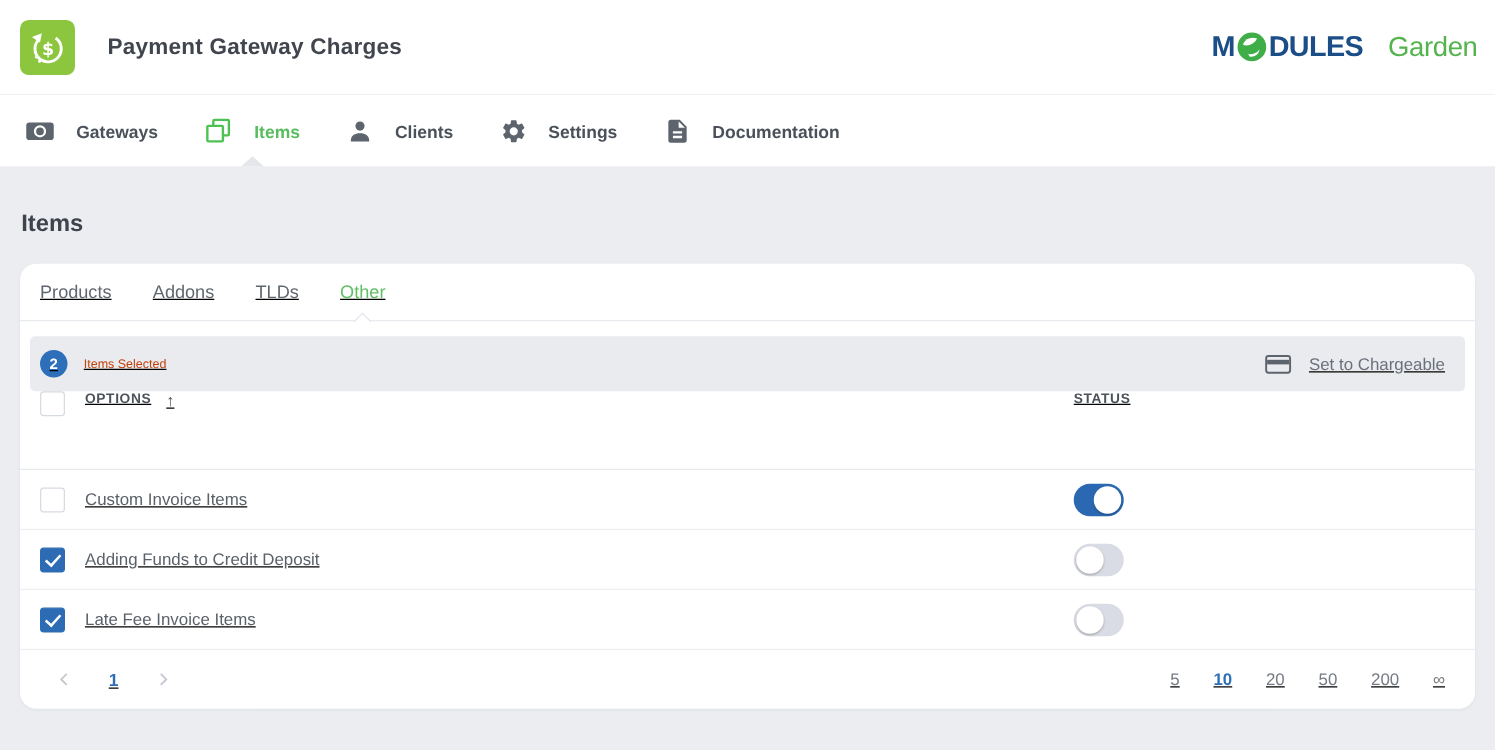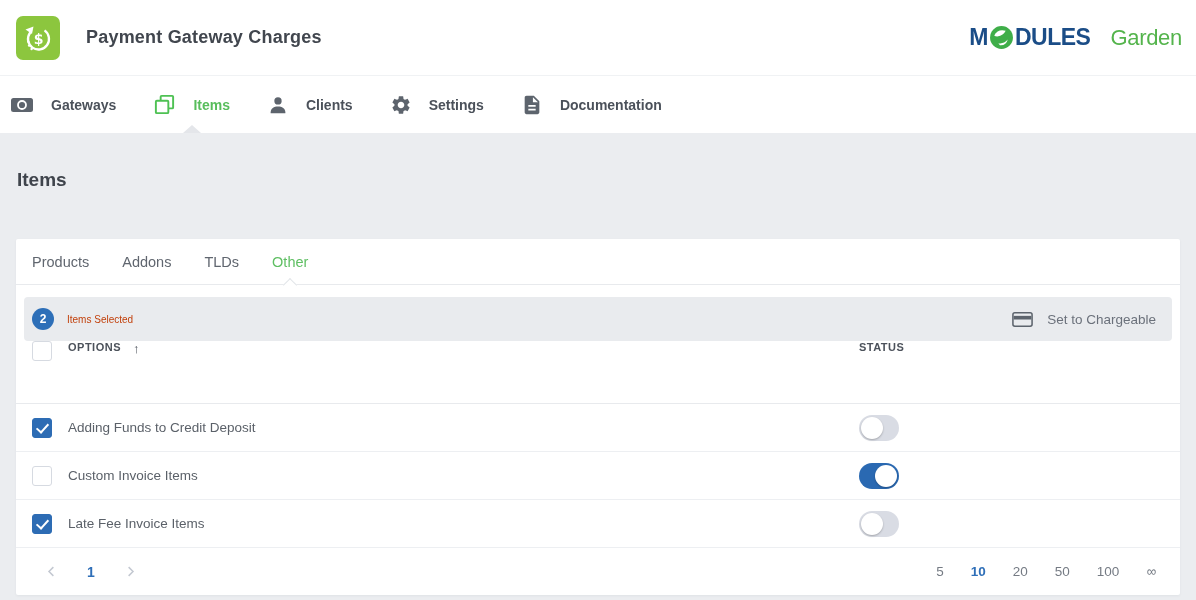--- a/index.html
+++ b/index.html
@@ -10,37 +10,37 @@
   .header { height:76px; background:#fff; display:flex; align-items:center;
             padding:0 14px 0 16px; border-bottom:1px solid #f0f2f4; }
   .app-icon { width:44px; height:44px; flex:0 0 auto; }
   .header-title { margin-left:26px; font-size:18px; font-weight:700; color:#41464e; letter-spacing:.2px; }
   .logo { margin-left:auto; display:flex; align-items:center; }
   .logo-bold { font-size:23px; font-weight:700; color:#1b4d87; letter-spacing:-.5px; }
   .logo-globe { margin:0 1px; display:block; }
   .logo-garden { font-size:22px; color:#54b44c; font-weight:400; margin-left:20px; letter-spacing:-.3px; }
 
   
-  .nav { height:57px; background:#fff; display:flex; align-items:center; padding-left:10px; }
+  .nav { height:57px; background:#fff; display:flex; align-items:center; padding-left:20px; }
   .nav-item { display:flex; align-items:center; height:100%; margin-right:37px; position:relative; cursor:pointer; }
   .nav-item .nav-ic { display:flex; align-items:center; }
   .nav-label { margin-left:17px; font-size:14px; font-weight:700; color:#4b515a; }
   .nav-item.active .nav-label { color:#58bd5c; }
   .nav-caret { display:none; position:absolute; bottom:0; left:50%; transform:translateX(-50%);
                width:0; height:0; border-left:9px solid transparent; border-right:9px solid transparent;
                border-bottom:8px solid #e4e6ea; }
   .nav-item.active .nav-caret { display:block; }
   .dd-caret { margin-left:13px; width:0; height:0; border-left:4.5px solid transparent;
               border-right:4.5px solid transparent; border-top:5px solid #5d646d; }
 
   
   .content { padding:0 16px; }
   .page-title { font-size:19px; font-weight:700; color:#3f444c; margin:36px 0 0 1px; line-height:22px; }
 
-  .card { background:#fff; border-radius:2px; margin-top:48px; box-shadow:0 1px 3px rgba(25,35,55,.05); }
+  .card { background:#fff; border-radius:13px; margin-top:20px; box-shadow:0 1px 3px rgba(25,35,55,.05);text-decoration:underline; }
 
   
   .tabs { display:flex; gap:33px; height:46px; align-items:center; padding-left:16px;
           border-bottom:1px solid #e8eaed; }
   .tab { font-size:14.5px; color:#60666f; height:100%; display:flex; align-items:center;
          position:relative; cursor:pointer; }
   .tab.active { color:#5fbf63; }
   .tab-caret { display:none; position:absolute; bottom:-6px; left:50%; width:10px; height:10px;
                background:#fff; border-top:1px solid #e2e5e9; border-left:1px solid #e2e5e9;
                transform:translateX(-50%) rotate(45deg); }
@@ -208,34 +208,34 @@
     <div class="table-header">
       <span class="checkbox"></span>
       <span class="col-options">OPTIONS</span>
       <span class="sort-arrow">↑</span>
       <div class="status-col">
         <span class="col-status">STATUS</span>
       </div>
     </div>
 
     <div class="row">
+      <span class="checkbox"></span>
+      <span class="row-label">Custom Invoice Items</span>
+      <div class="status-col">
+        <div class="toggle on">
+          <div class="knob"></div>
+        </div>
+      </div>
+    </div>
+
+    <div class="row">
       <span class="checkbox checked"></span>
       <span class="row-label">Adding Funds to Credit Deposit</span>
       <div class="status-col">
         <div class="toggle">
-          <div class="knob"></div>
-        </div>
-      </div>
-    </div>
-
-    <div class="row">
-      <span class="checkbox"></span>
-      <span class="row-label">Custom Invoice Items</span>
-      <div class="status-col">
-        <div class="toggle on">
           <div class="knob"></div>
         </div>
       </div>
     </div>
 
     <div class="row">
       <span class="checkbox checked"></span>
       <span class="row-label">Late Fee Invoice Items</span>
       <div class="status-col">
         <div class="toggle">
@@ -256,19 +256,19 @@
           <svg width="15" height="15" viewBox="0 0 24 24">
             <path d="M9 5l7 7-7 7" fill="none" stroke="#c3c8d1" stroke-width="2.4"></path>
           </svg>
         </span>
       </div>
       <div class="page-sizes">
         <span class="page-size">5</span>
         <span class="page-size active">10</span>
         <span class="page-size">20</span>
         <span class="page-size">50</span>
-        <span class="page-size">100</span>
+        <span class="page-size">200</span>
         <span class="page-size">∞</span>
       </div>
     </div>
 
   </div>
 </div>
 
 </body></html>

